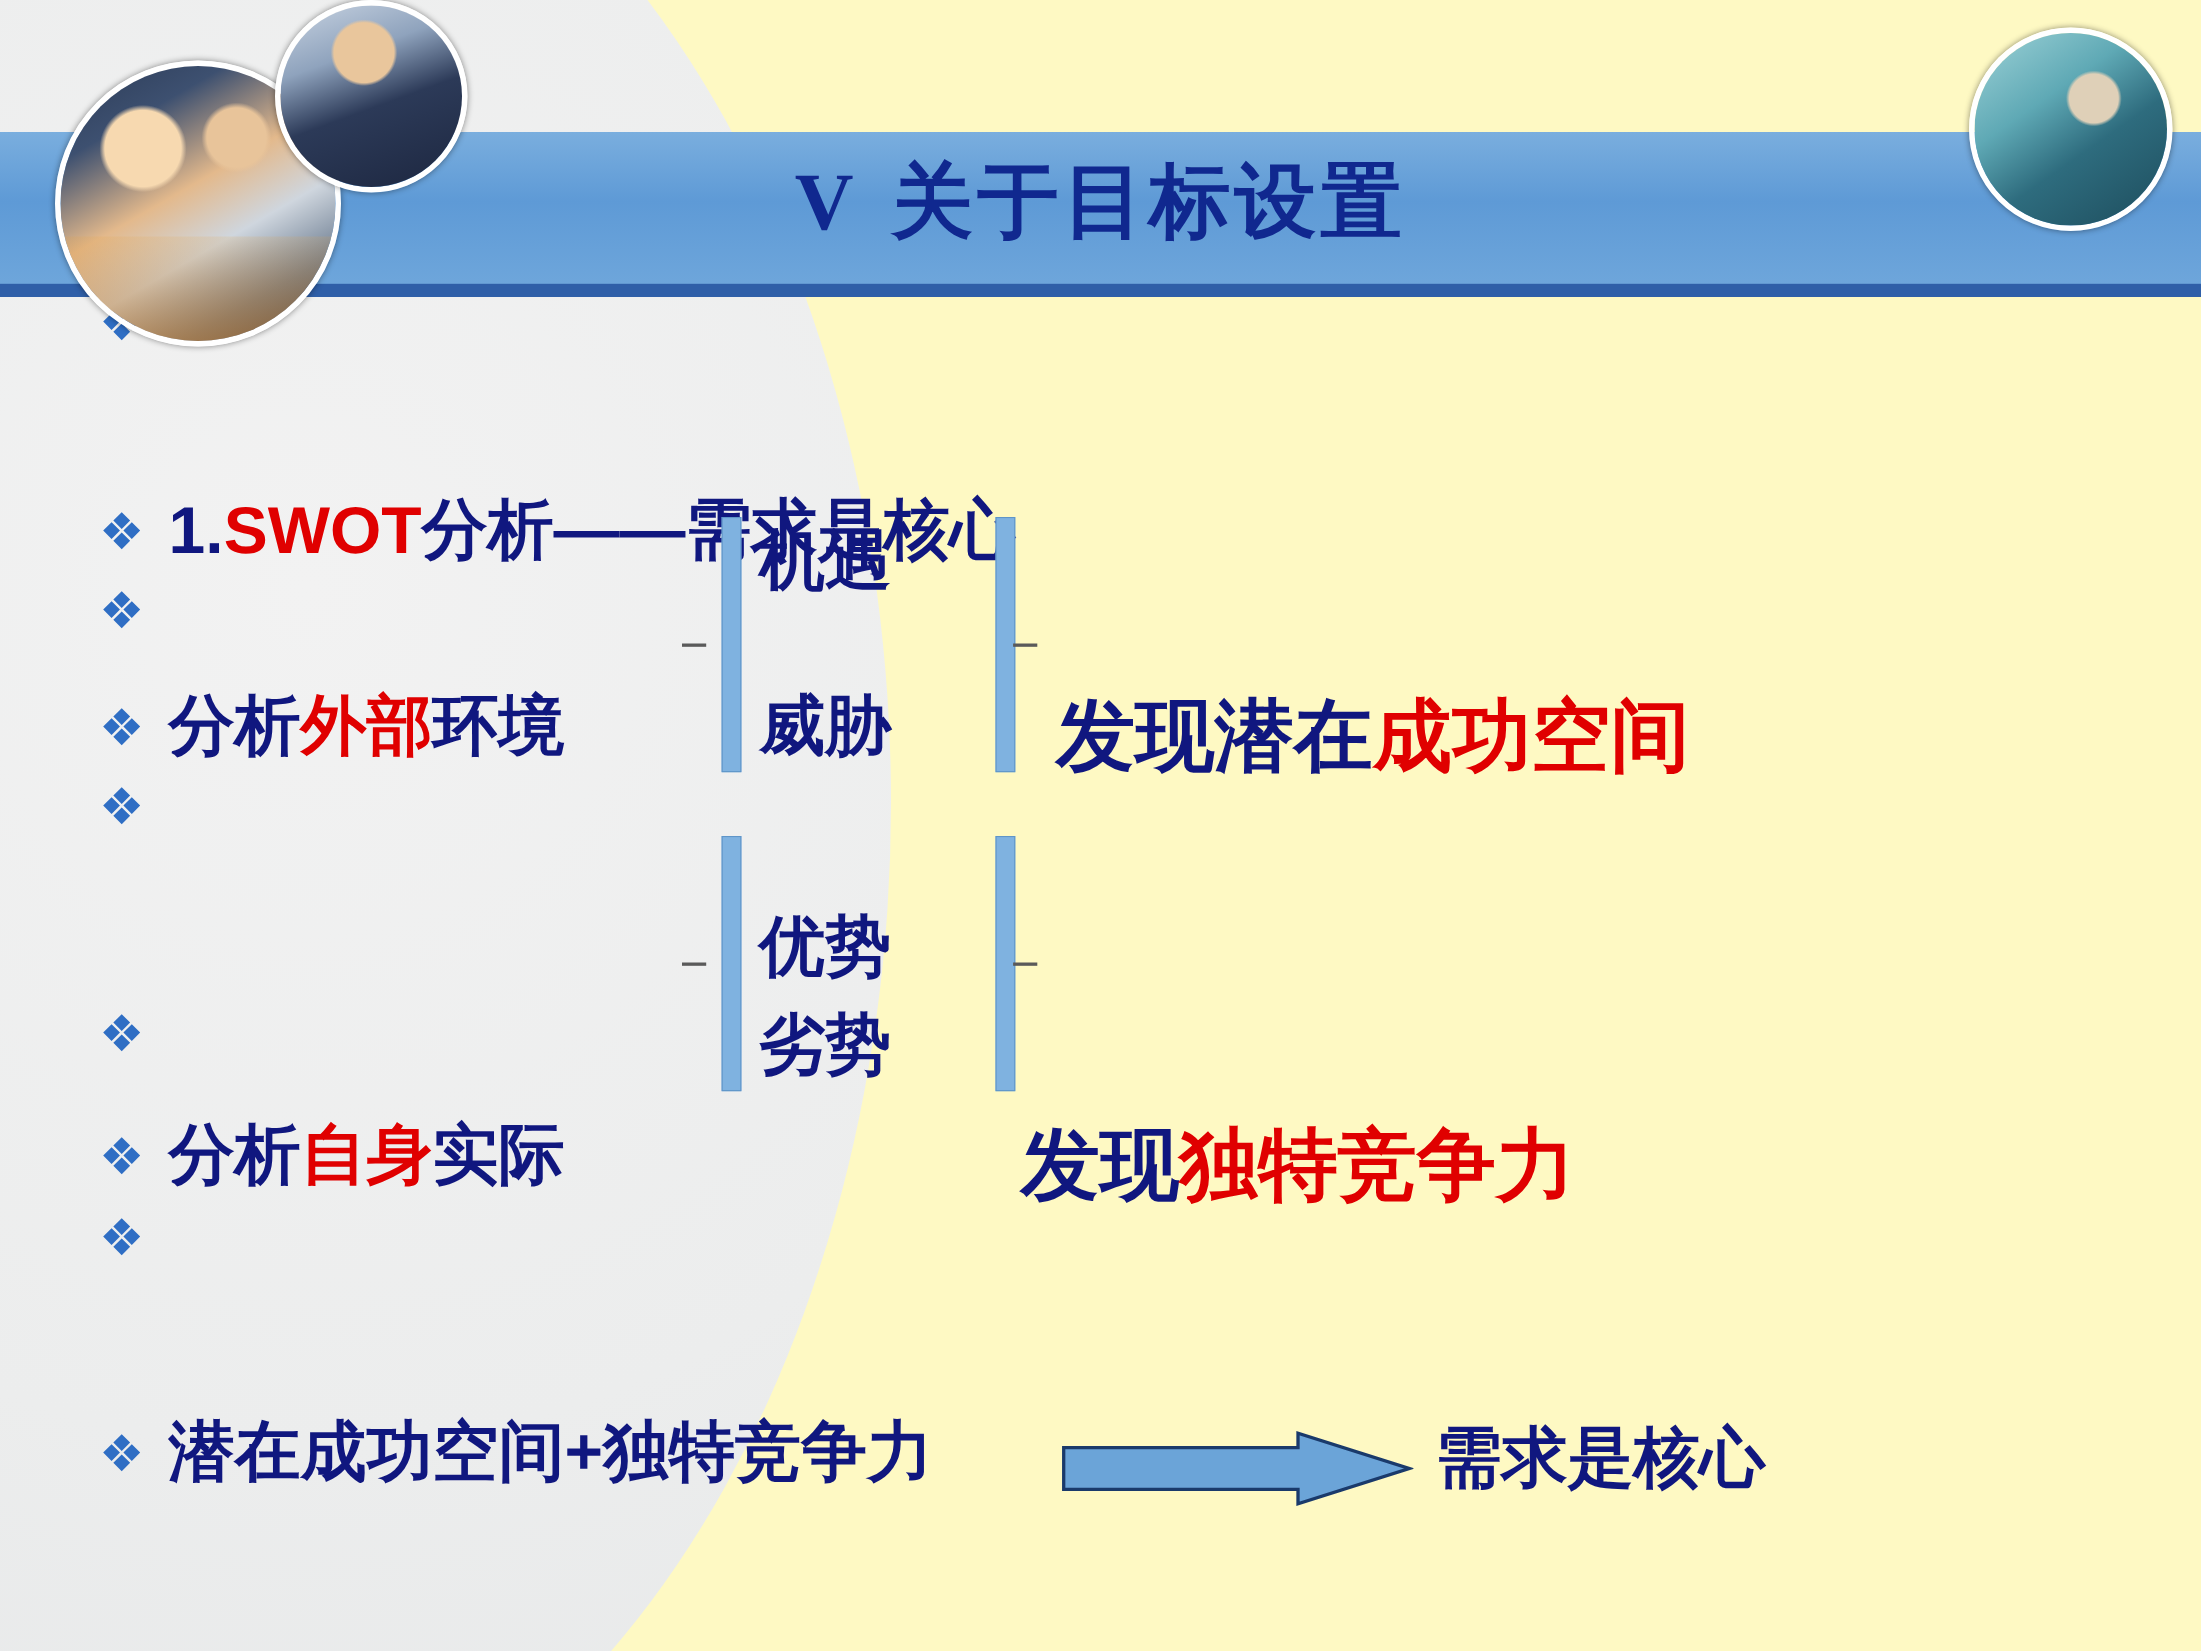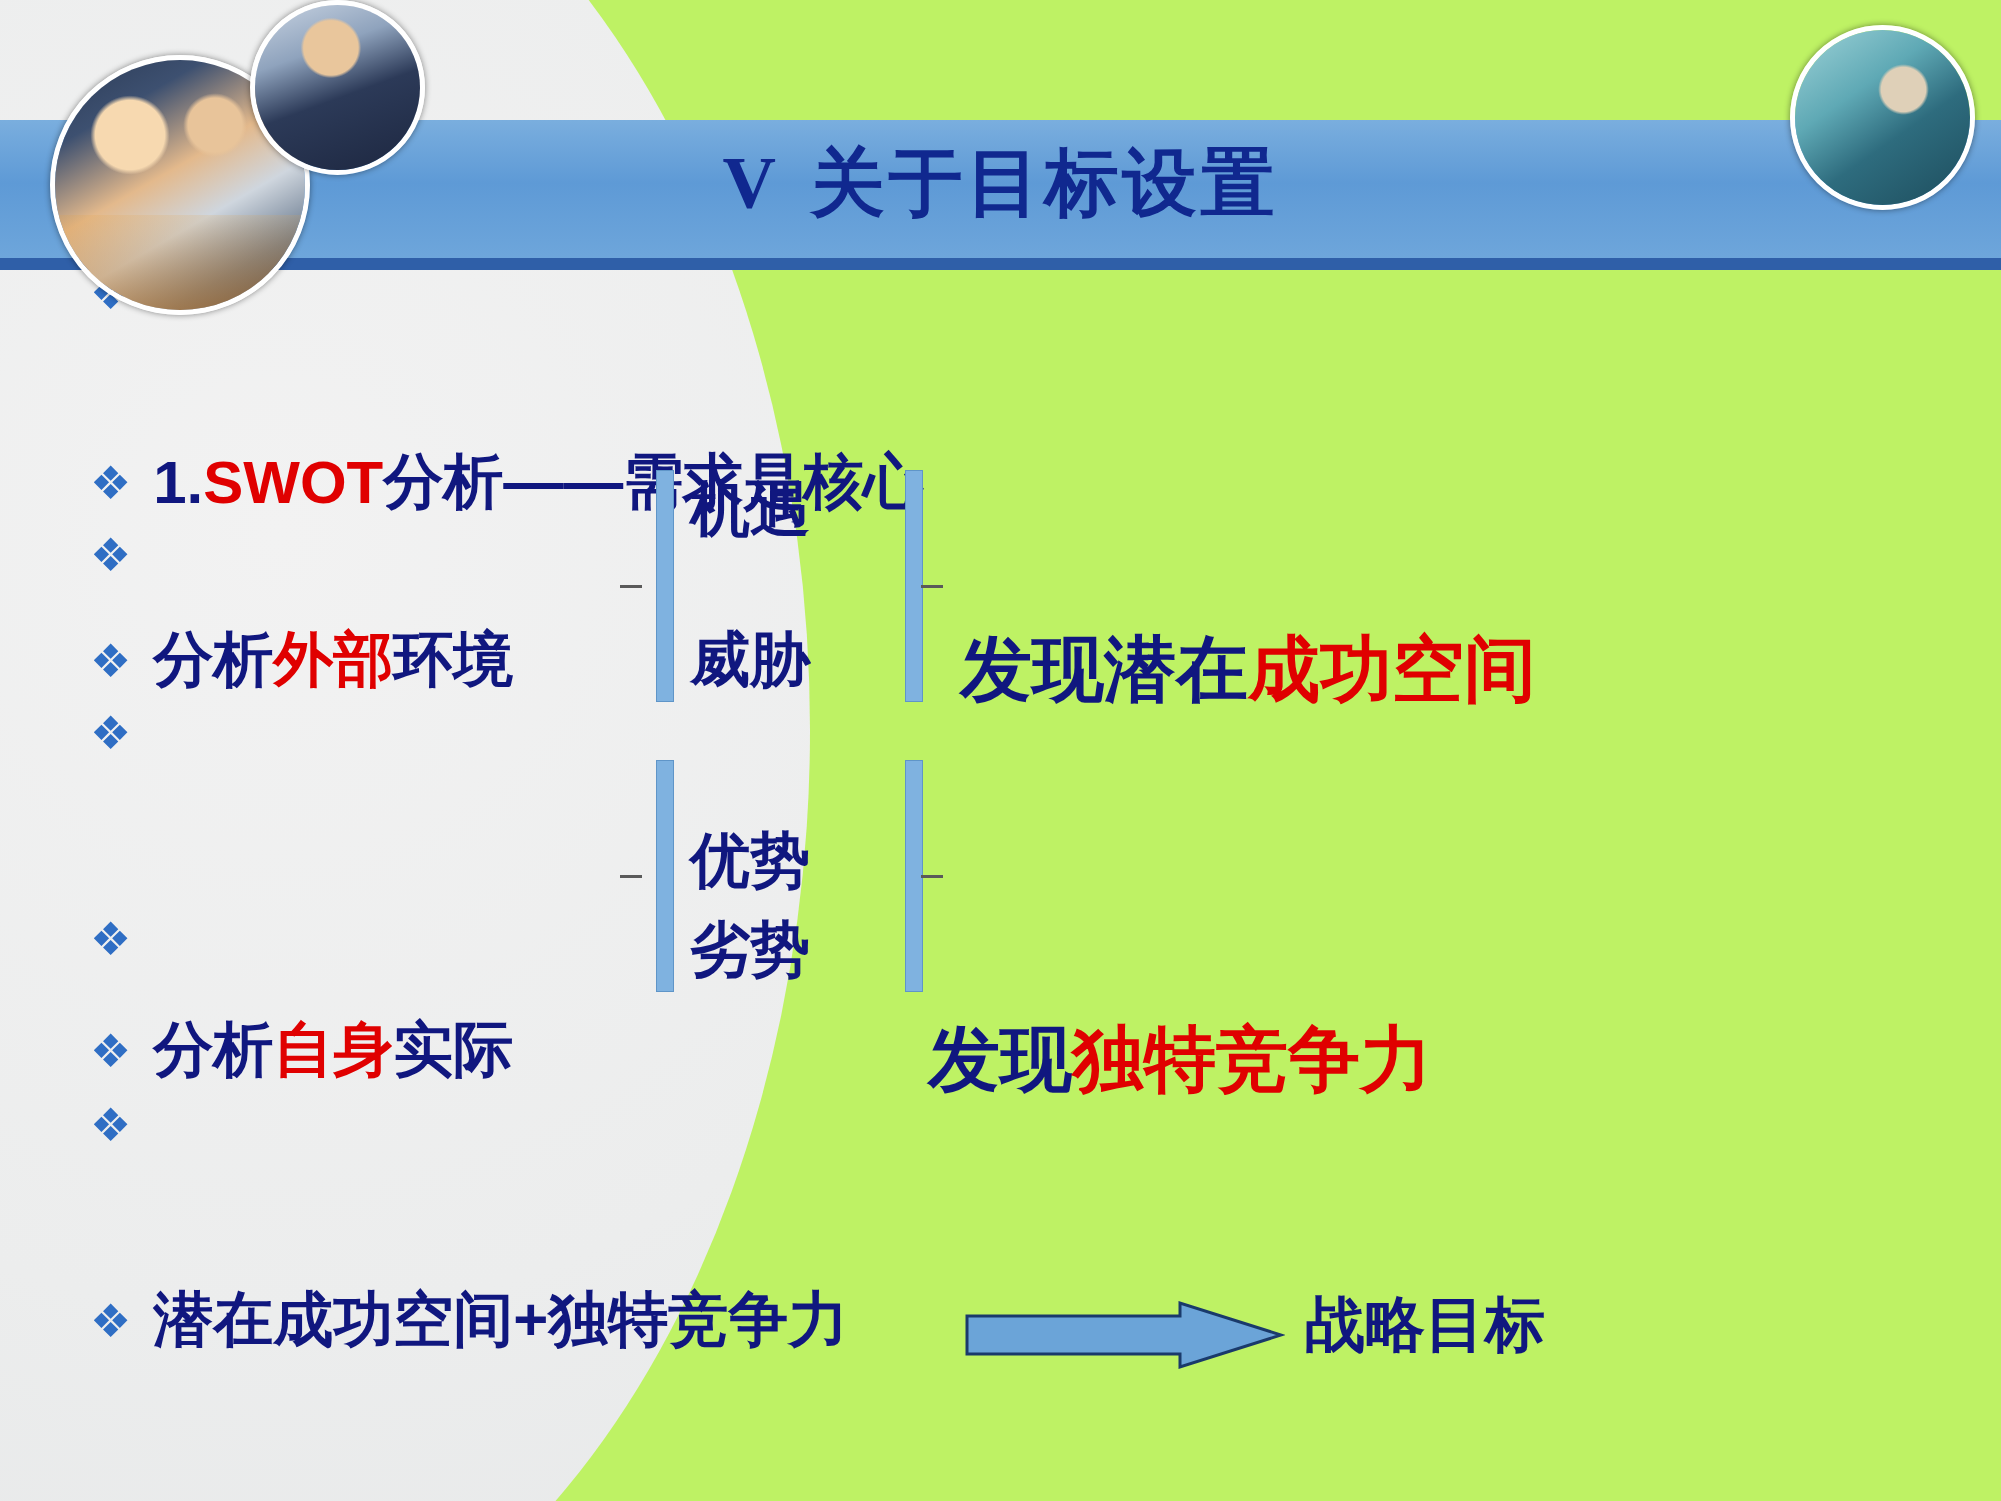--- a/index.html
+++ b/index.html
@@ -8,21 +8,21 @@
     background: #ffffff;
   }
   body {
     font-family: "Liberation Sans", sans-serif;
   }
   #slide {
     position: relative;
     width: 2001px;
     height: 1501px;
     overflow: hidden;
-    background: #bef264;
+    background: #fef9c3;
   }
   
   .bg-ellipse {
     position: absolute;
     left: -520px;
     top: -250px;
     width: 1330px;
     height: 1960px;
     border-radius: 50%;
     background: radial-gradient(circle at 60% 40%, #f2f2f2 0%, #eceded 55%, #e4e6e7 100%);
@@ -300,16 +300,16 @@
     </div>
 
     <div class="result res-2">
       <span>发现</span><span class="red">独特竞争力</span>
     </div>
 
     <svg class="arrow" viewBox="0 0 320 70">
       <polygon points="2,16 215,16 215,3 316,35 215,67 215,54 2,54" fill="#6ba4d8" stroke="#1a3a6b" stroke-width="3"></polygon>
     </svg>
 
-    <div class="strategy">战略目标</div>
+    <div class="strategy">需求是核心</div>
 
   </div>
 </div>
 
 </body></html>

